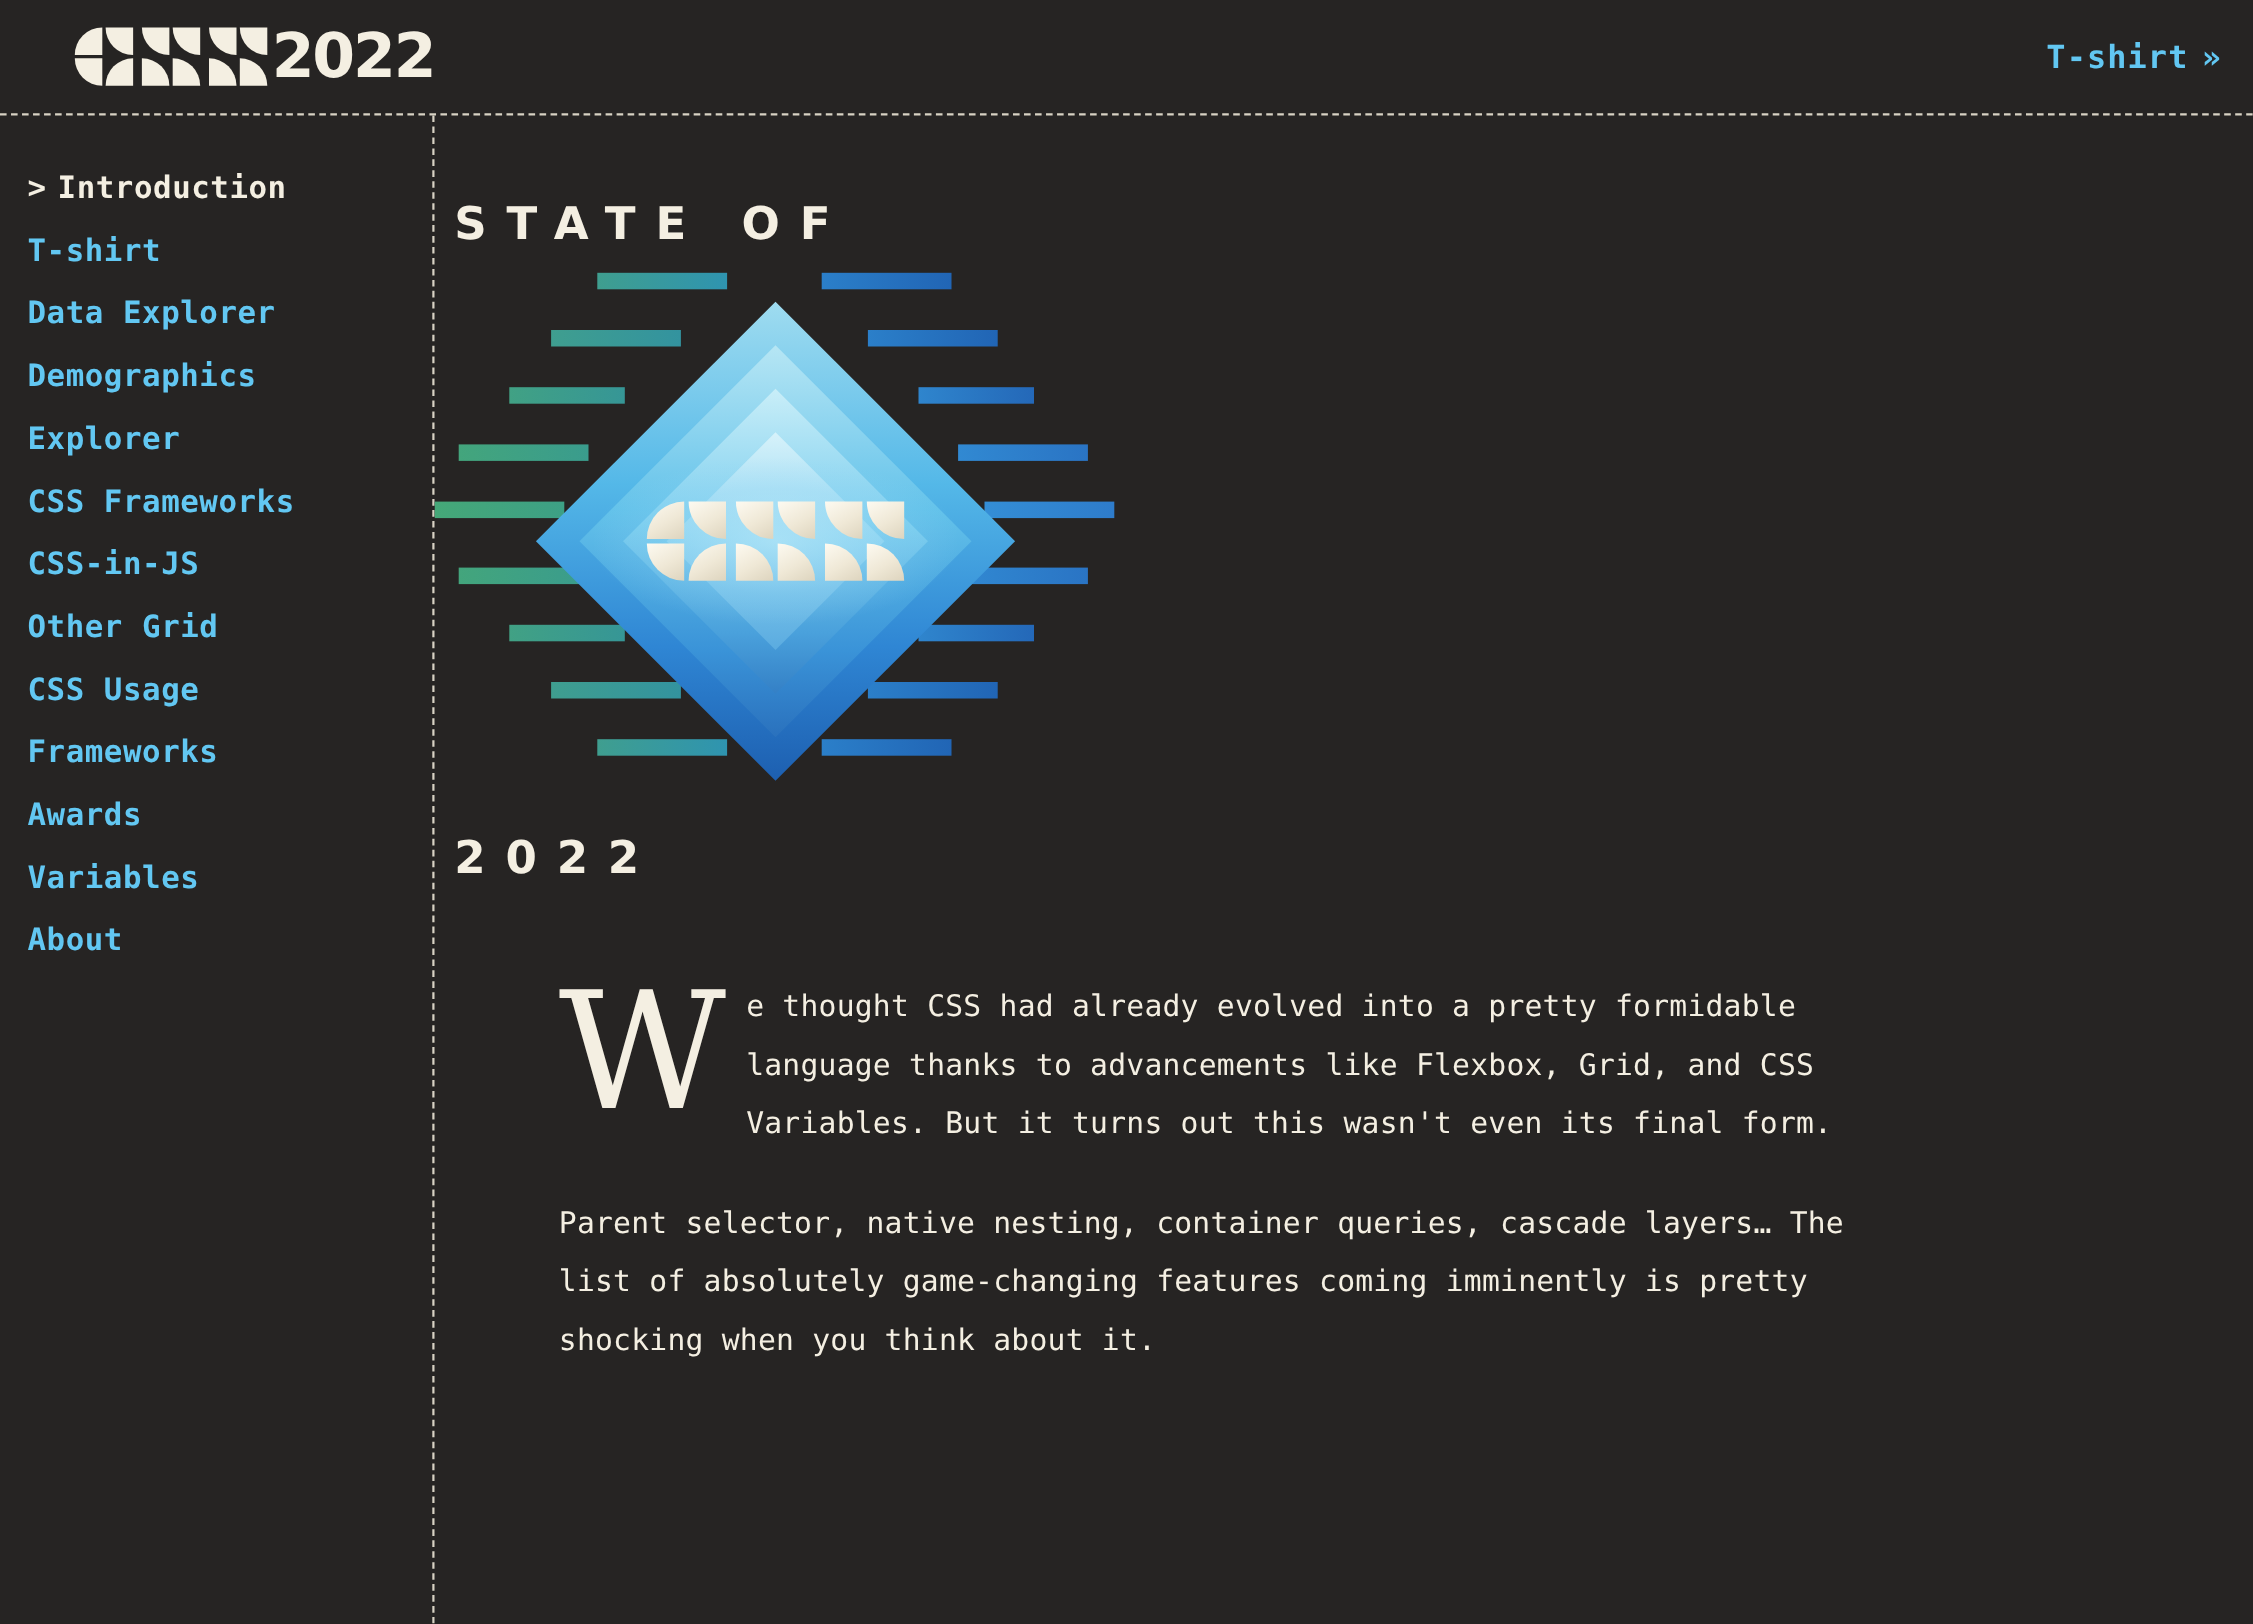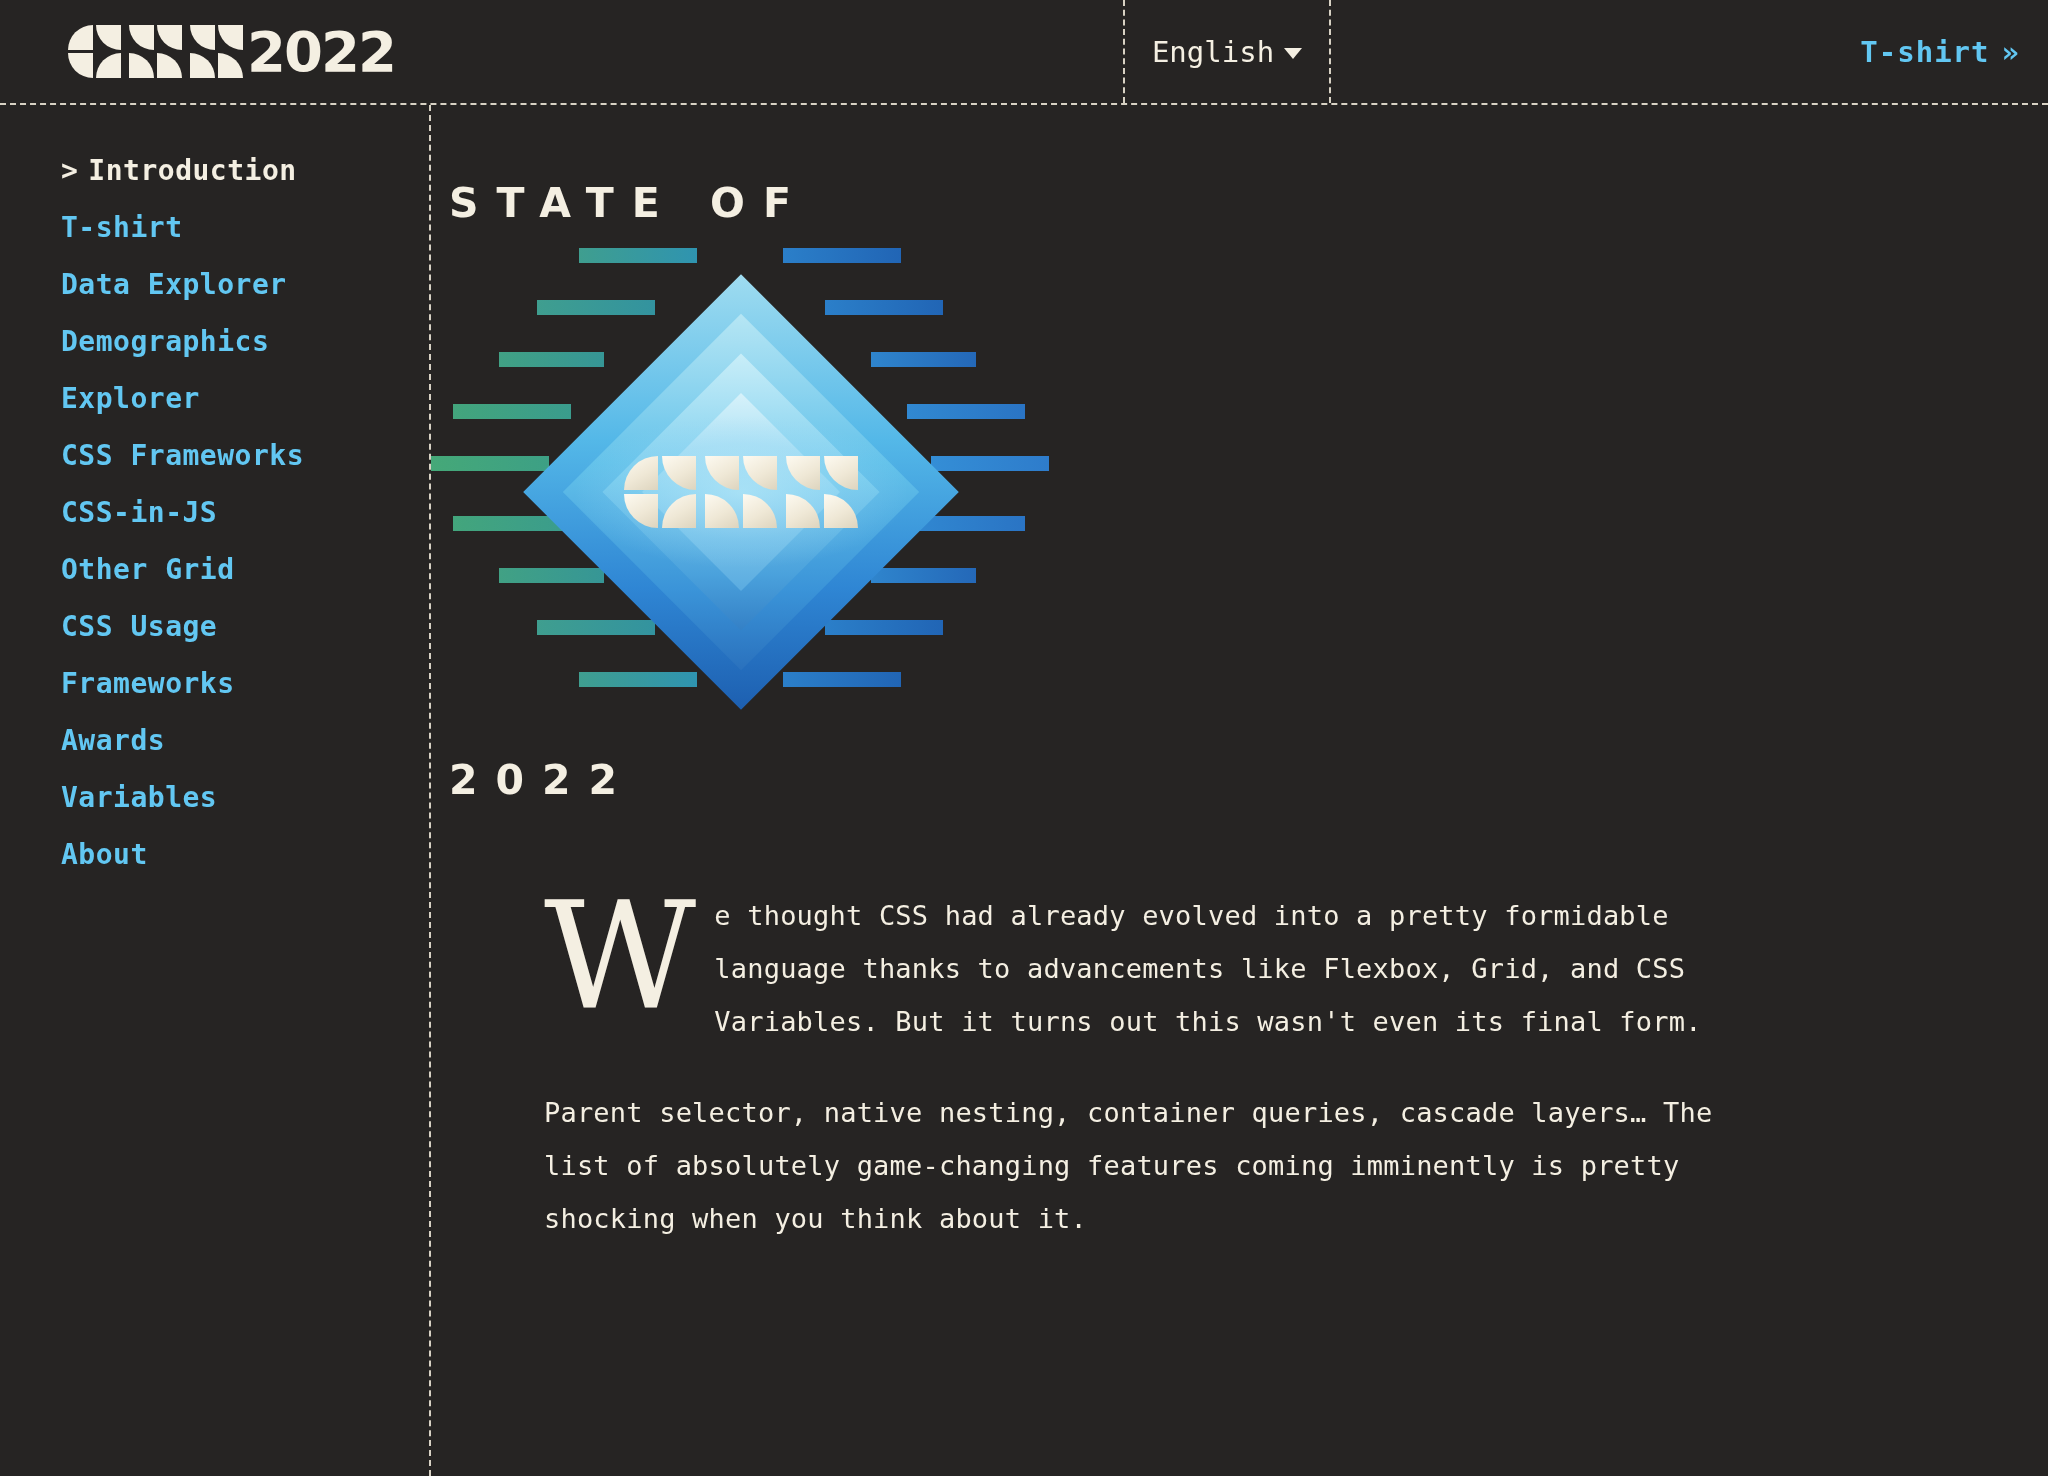--- a/index.html
+++ b/index.html
@@ -96,21 +96,20 @@
     font-size: 29px;
     font-weight: 700;
     cursor: pointer;
     letter-spacing: 1px;
   }
 
   
   #layout {
     display: flex;
     height: 1371px;
-    padding-left: 36px;
   }
 
   #sidebar {
     width: 395px;
     flex: 0 0 395px;
     border-right: 2px dashed #d8d2c4;
     padding-top: 52px;
     padding-left: 25px;
   }
 
@@ -273,24 +272,20 @@
       <div class="letter">
         <div class="tile q-bl"></div>
         <div class="tile q-bl"></div>
         <div class="tile q-tr"></div>
         <div class="tile q-tr"></div>
       </div>
     </div>
     <div id="logo-year">2022</div>
   </div>
 
-  <div id="lang-selector">
-    <span>English</span>
-    <span id="lang-caret"></span>
-  </div>
 
   <div id="header-next">
     <span>T-shirt</span>
     <span>»</span>
   </div>
 
 </div>
 
 <div id="layout">
 

